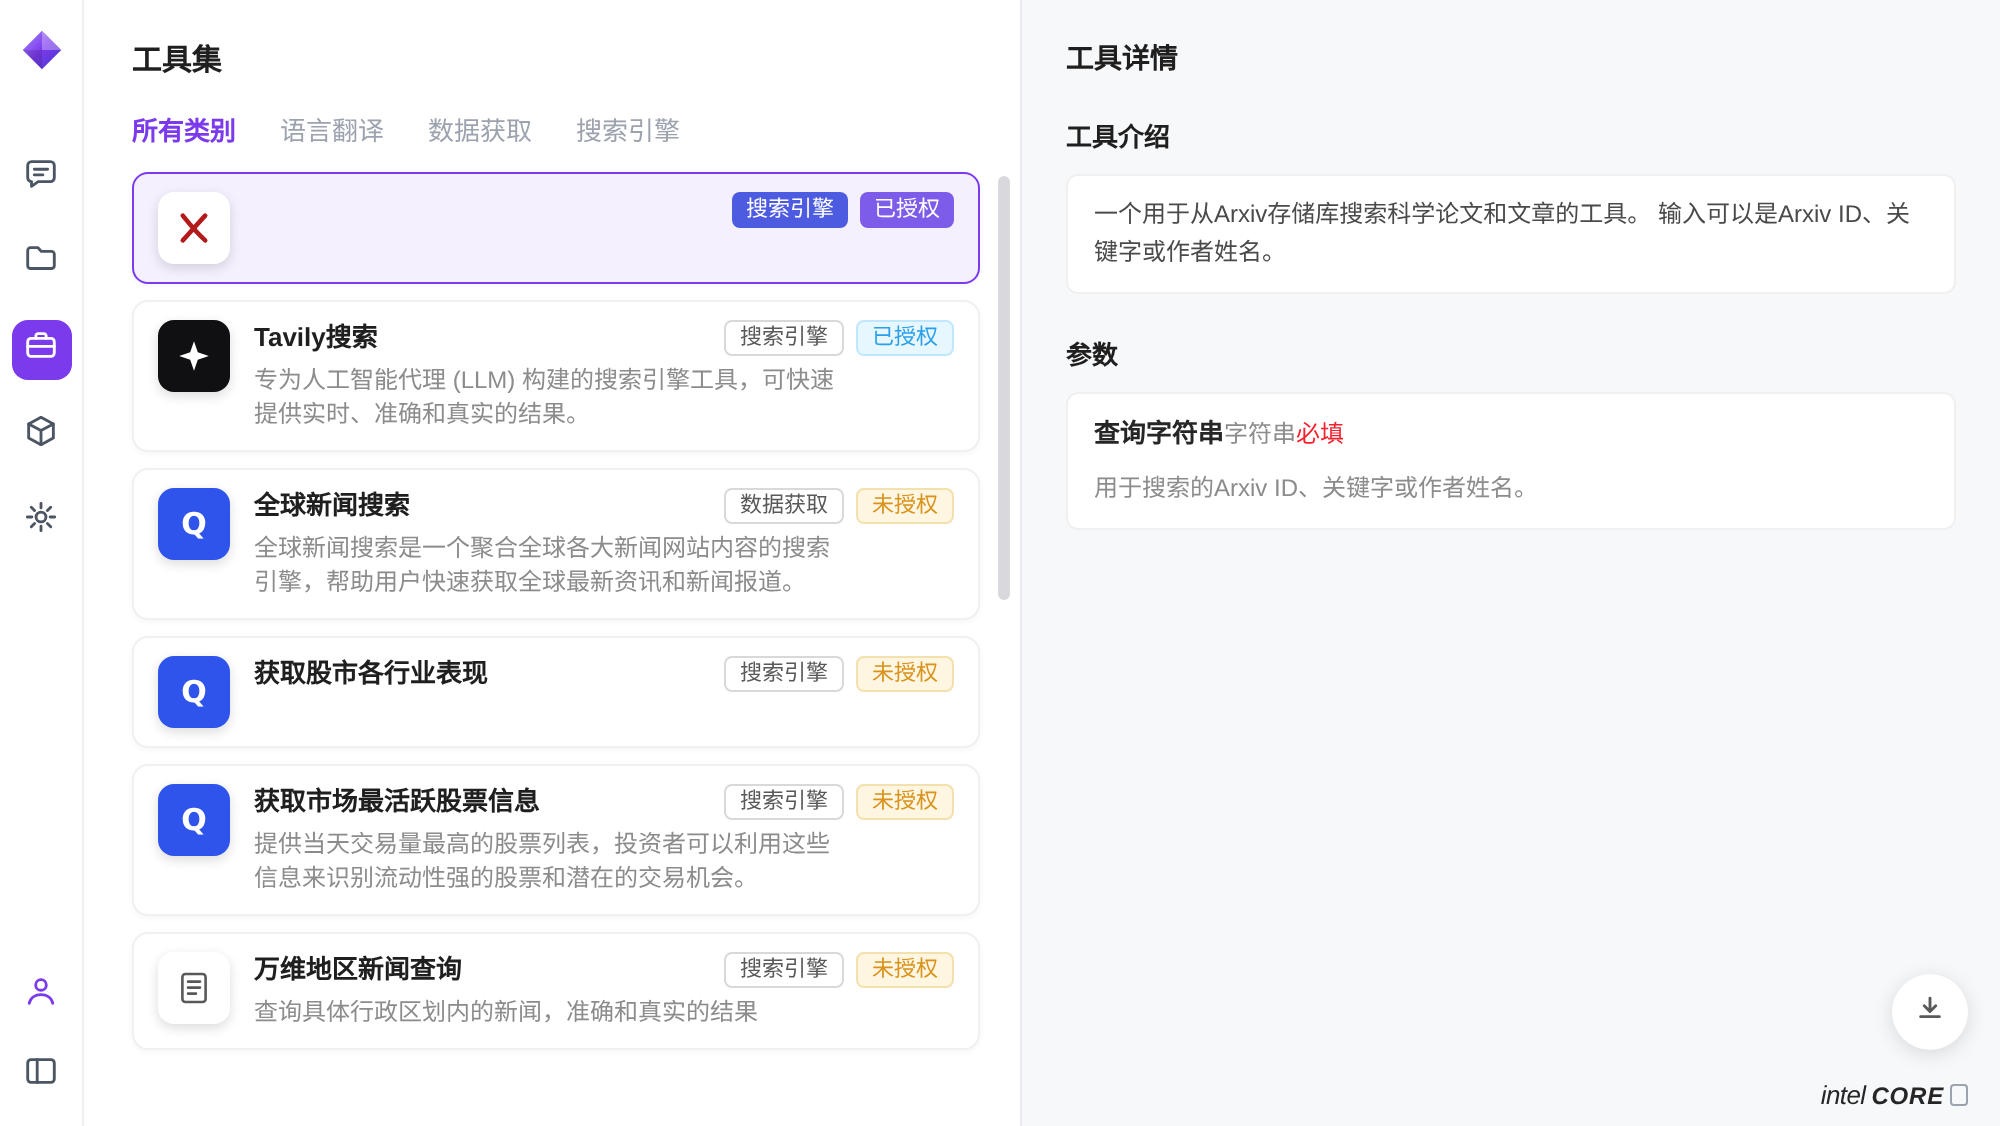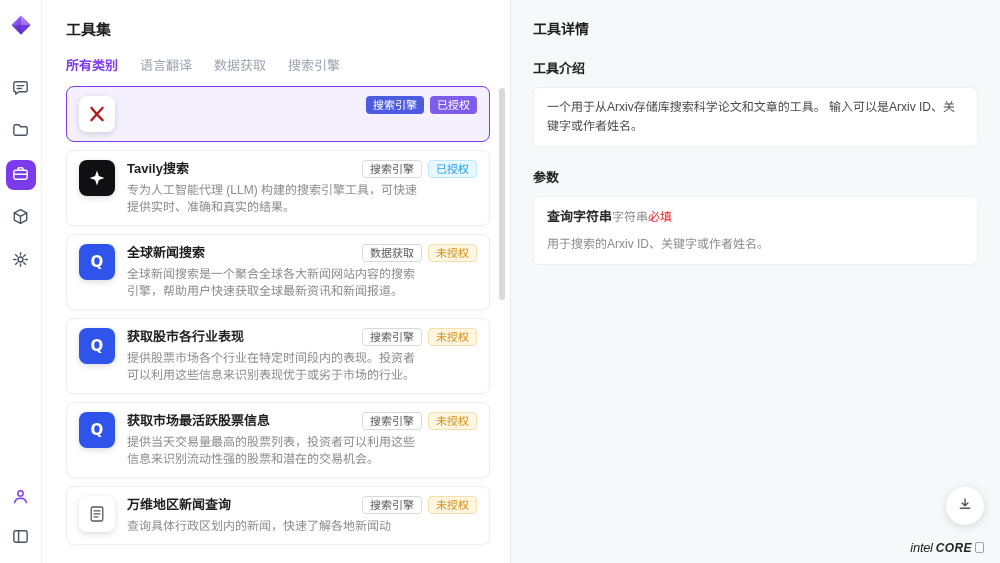--- a/index.html
+++ b/index.html
@@ -289,21 +289,20 @@
       <span class="badge badge-cat b-outline">数据获取</span>
       <span class="badge badge-auth b-warn">未授权</span>
     </div>
   </div>
         <div class="card">
     <div class="card-icon icon-qblue">
             <span class="q-glyph">Q</span>
           </div>
     <div class="card-body">
       <div class="card-title">获取股市各行业表现</div>
-      <div class="card-desc">提供股票市场各个行业在特定时间段内的表现。投资者可以利用这些信息来识别表现优于或劣于市场的行业。</div>
     </div>
     <div class="card-badges">
       <span class="badge badge-cat b-outline">搜索引擎</span>
       <span class="badge badge-auth b-warn">未授权</span>
     </div>
   </div>
         <div class="card">
     <div class="card-icon icon-qblue">
             <span class="q-glyph">Q</span>
           </div>
@@ -318,21 +317,21 @@
   </div>
         <div class="card">
     <div class="card-icon icon-news">
             <svg width="20" height="20" viewBox="0 0 20 20" fill="none" stroke="#595959" stroke-width="1.3" stroke-linecap="round">
               <rect x="4.2" y="3" width="11.6" height="14" rx="1.5"></rect>
               <path d="M7 6.8h6M7 9.8h6M7 12.8h4"></path>
             </svg>
           </div>
     <div class="card-body">
       <div class="card-title">万维地区新闻查询</div>
-      <div class="card-desc">查询具体行政区划内的新闻，快速了解各地新闻动</div>
+      <div class="card-desc">查询具体行政区划内的新闻，准确和真实的结果</div>
     </div>
     <div class="card-badges">
       <span class="badge badge-cat b-outline">搜索引擎</span>
       <span class="badge badge-auth b-warn">未授权</span>
     </div>
   </div>
       </div>
     <div class="scrollbar">
       <div class="thumb"></div>
     </div>

